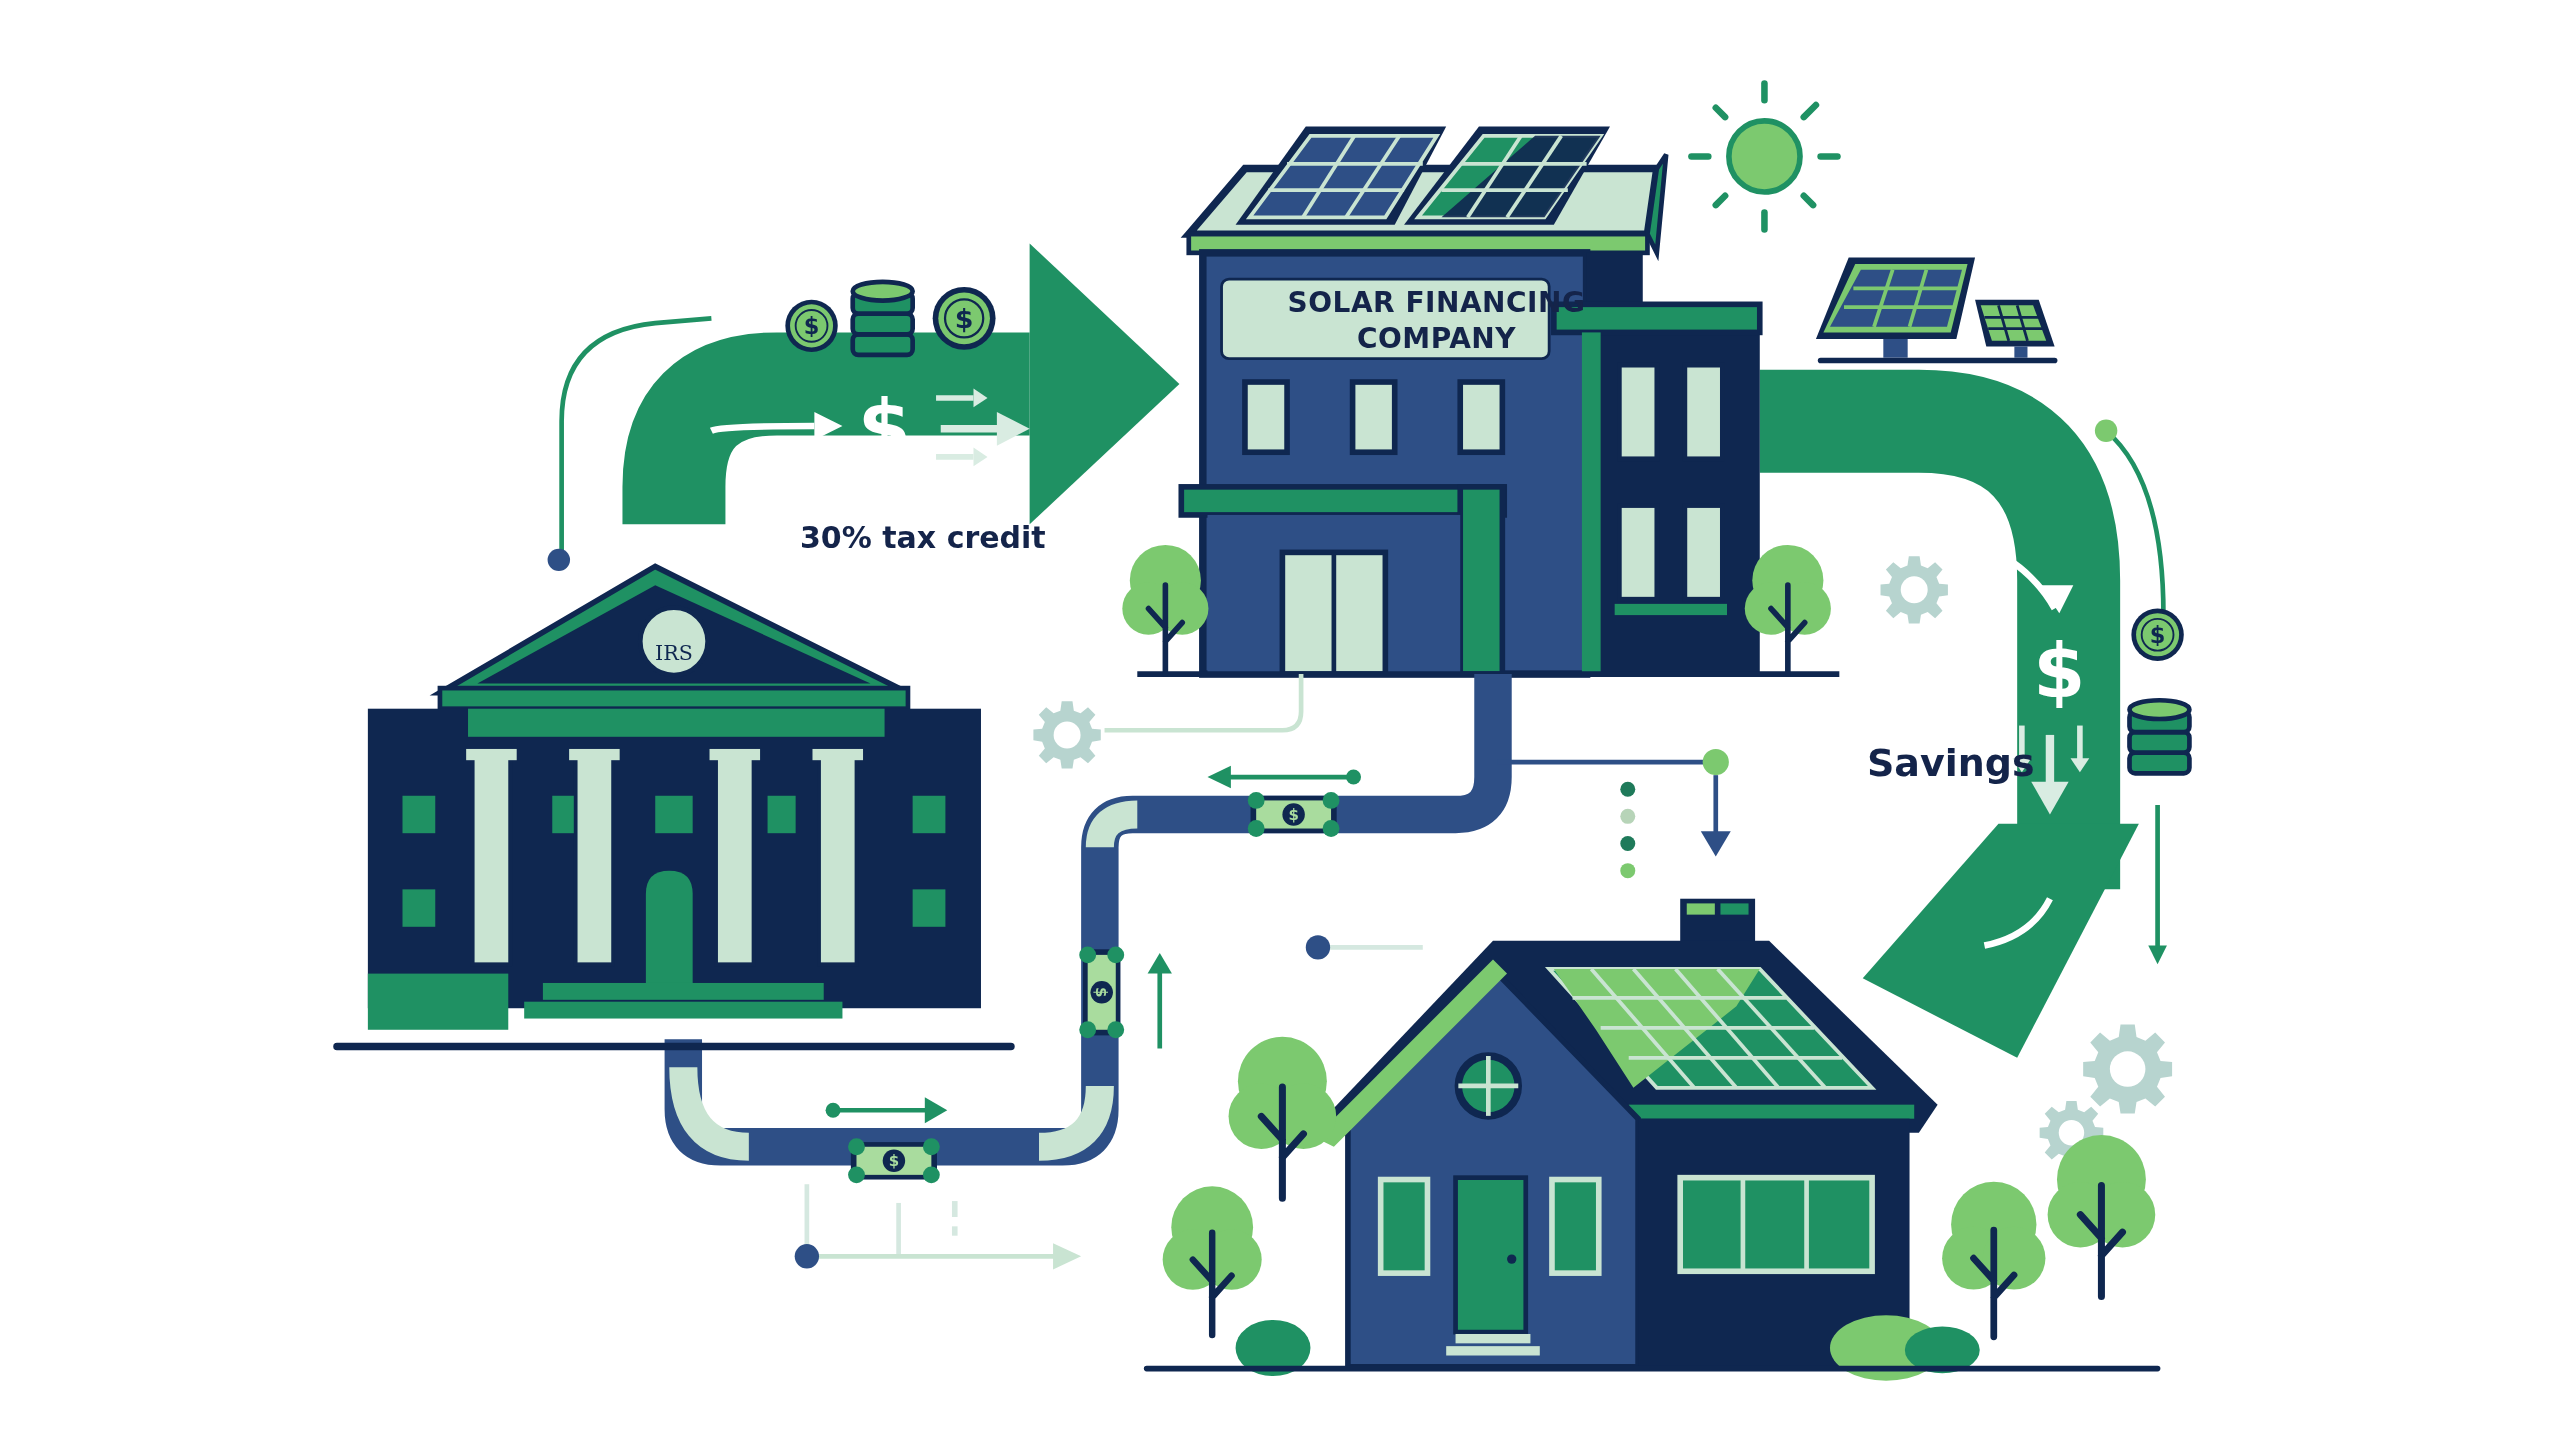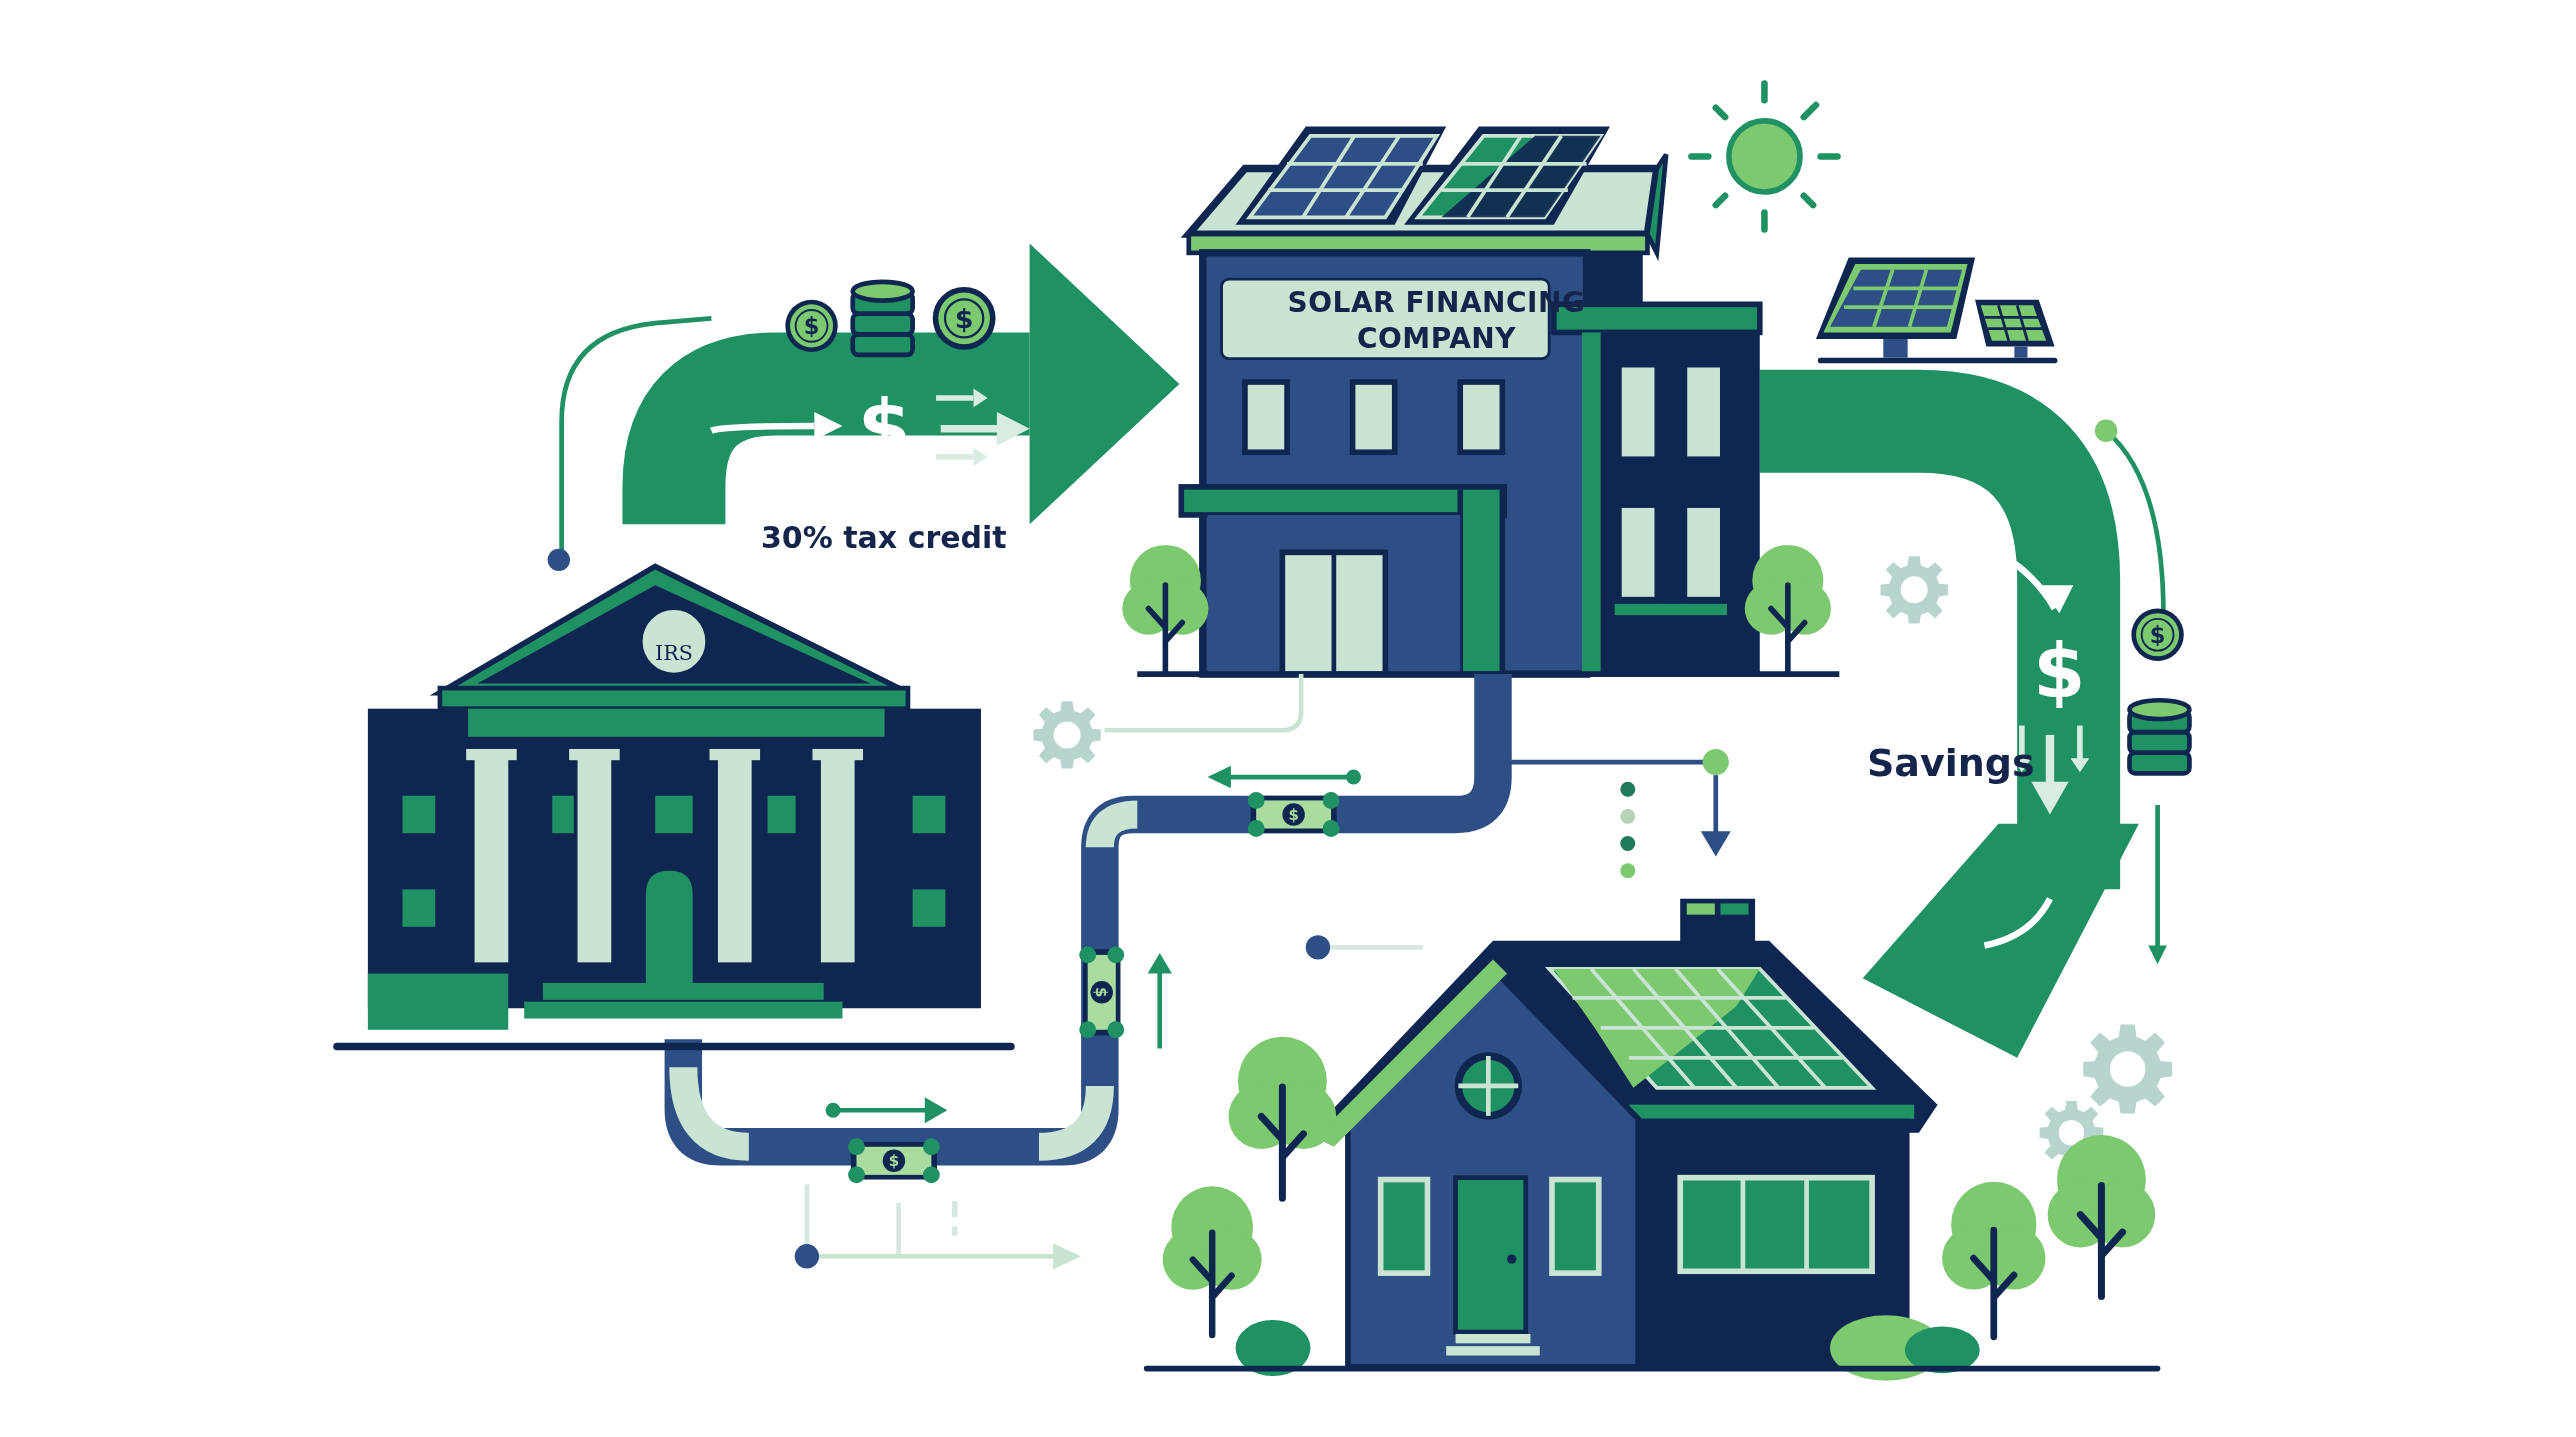--- a/index.html
+++ b/index.html
@@ -324,15 +324,15 @@
     </g>
 
   <text x="720" y="705" text-anchor="middle" font-family="DejaVu Serif, serif" font-size="22" fill="#0f2750">IRS</text>
 </svg>
 
 <div class="sign-text">
   <div>SOLAR FINANCING</div>
   <div>COMPANY</div>
 </div>
 
-<div class="label" style="left:761px;top:520px;font-size:30px;">30% tax credit</div>
+<div class="label" style="left:800px;top:520px;font-size:30px;">30% tax credit</div>
 <div class="label" style="left:1867px;top:741px;font-size:38px;">Savings</div>
 
 
 </body></html>

